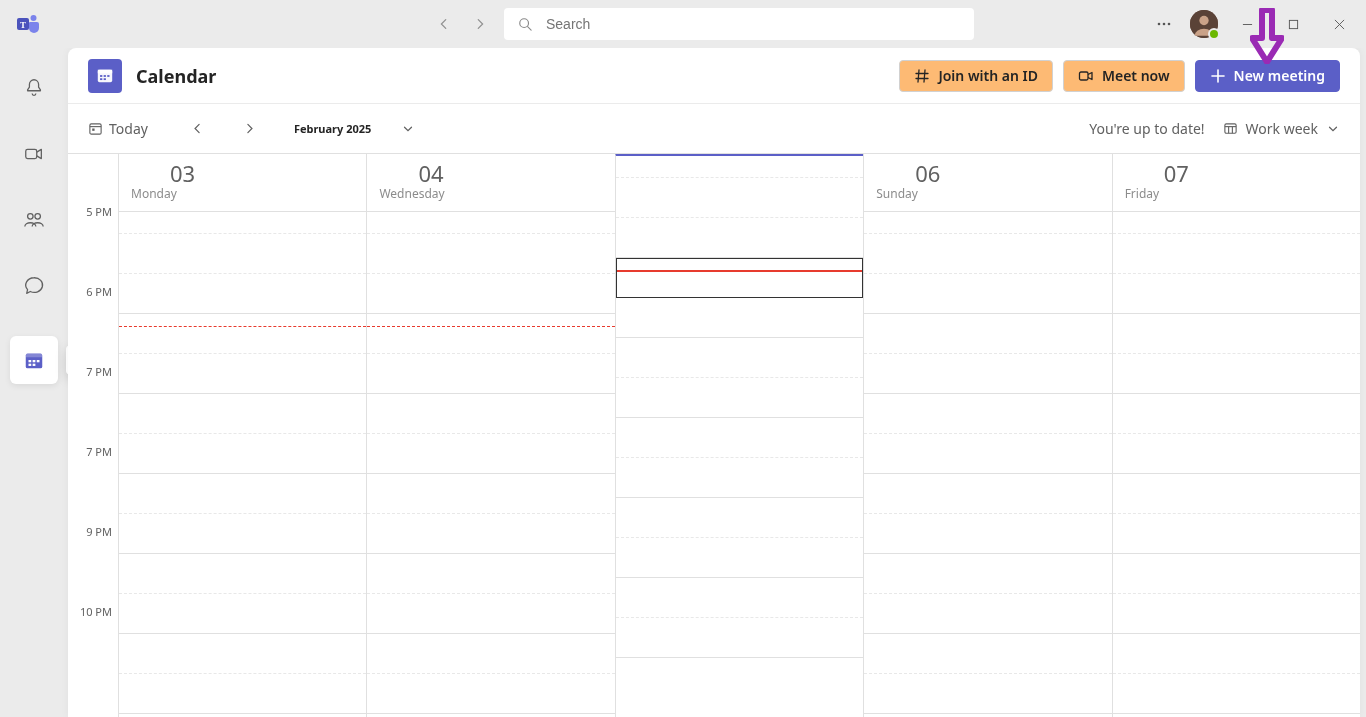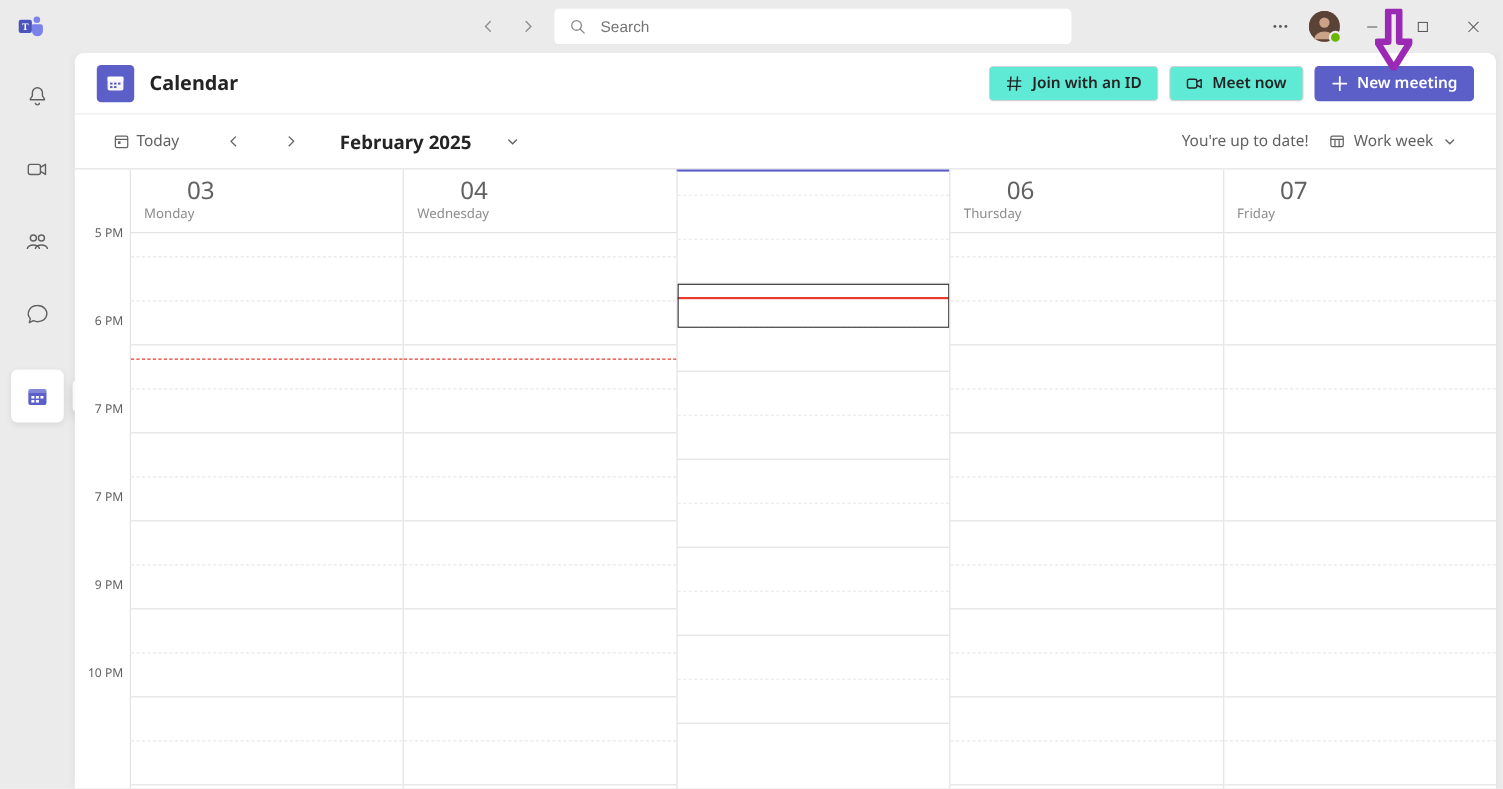--- a/index.html
+++ b/index.html
@@ -79,33 +79,33 @@
     border-bottom: 1px solid var(--grey-bg);
   }
   .header .icon-badge {
     width:34px; height:34px; border-radius:4px; background: var(--purple);
     display:flex; align-items:center; justify-content:center;
   }
   .header h1 { font-size:18px; font-weight:700; margin:0; }
   .header .actions { margin-left:auto; display:flex; gap:10px; }
   .btn {
     height:32px; padding: 0 14px; display:flex; align-items:center; gap:8px;
-    border:1px solid #d1d1d1; border-radius:4px; background:#5eead4; font-weight:600; font-size:14px;
+    border:1px solid #d1d1d1; border-radius:4px; background:#fdba74; font-weight:600; font-size:14px;
     color: var(--text);
   }
   .btn.primary { background: var(--purple); color:#fff; border-color: var(--purple); }
   .btn svg { width:16px; height:16px; }
 
   .toolbar {
-    height:50px; display:flex; align-items:center; padding: 0 35px; gap: 24px;
+    height:50px; display:flex; align-items:center; padding: 0 20px; gap: 24px;
     border-bottom: 1px solid var(--border);
   }
   .toolbar .today-btn { display:flex; align-items:center; gap:6px; color: var(--text-soft); font-size:14px; padding-right:12px;}
   .toolbar .nav-chev { width:28px; height:28px; display:flex; align-items:center; justify-content:center; color:#616161;}
-  .toolbar .month { font-weight:700; font-size:17px; padding: 0 6px; }
+  .toolbar .month { font-weight:700; font-size:11px; padding: 0 6px; }
   .toolbar .right { margin-left:auto; display:flex; gap:18px; color:var(--text-soft); font-size:14px;}
   .toolbar .viewpick { display:flex; align-items:center; gap:8px;}
 
   
   .calendar { flex:1; display:flex; overflow:hidden; }
   .time-gutter {
     width:50px; padding-top: 58px; 
     position:relative;
   }
   .time-gutter .hr {
@@ -427,21 +427,21 @@
                 <div class="slot hour"></div>
                 <div class="slot"></div>
                 <div class="slot hour"></div>
                 <div class="now-line" style="top: 114px;"></div>
                 <div class="sel" style="top: 102px;"></div>
               </div>
             </div>
             <div class="day-col">
               <div class="day-head">
                 <div class="num">06</div>
-                <div class="name">Thursday</div>
+                <div class="name">Sunday</div>
               </div>
               <div class="slots">
                 <div class="slot"></div>
                 <div class="slot"></div>
                 <div class="slot hour"></div>
                 <div class="slot"></div>
                 <div class="slot hour"></div>
                 <div class="slot"></div>
                 <div class="slot hour"></div>
                 <div class="slot"></div>

